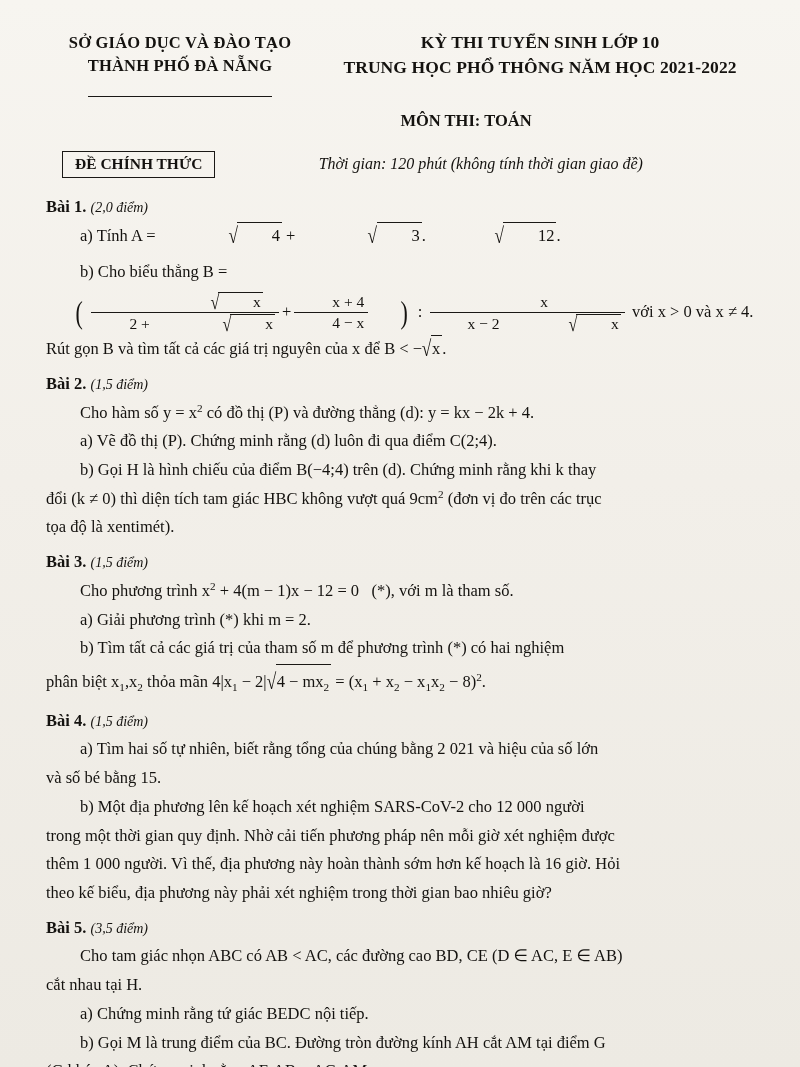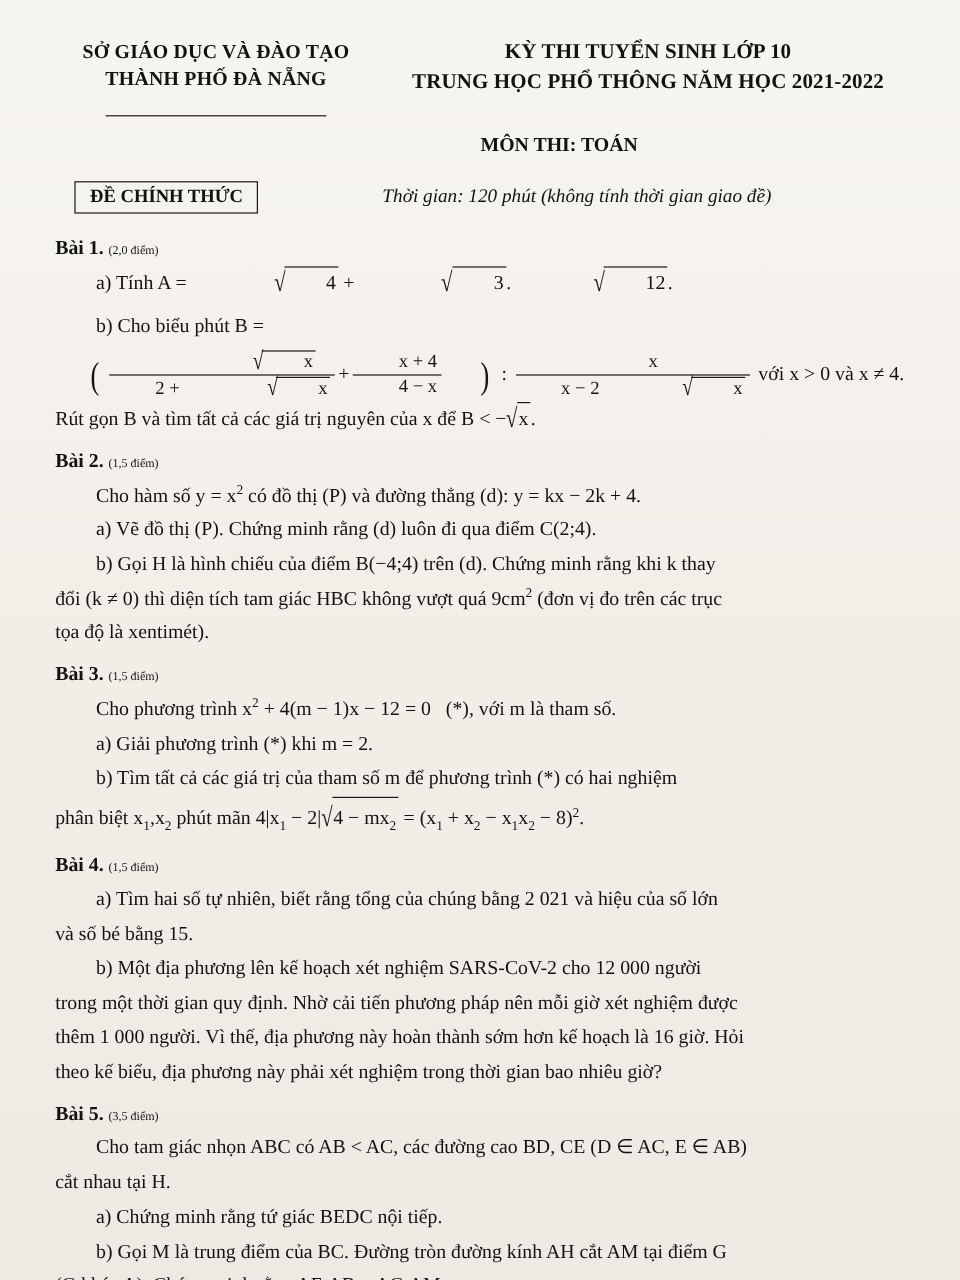--- a/index.html
+++ b/index.html
@@ -94,21 +94,22 @@
     margin-top: 16px;
     font-size: 16.5px;
     line-height: 1.62;
   }
   .q-head {
     font-weight: bold;
     margin-top: 8px;
   }
   .q-head .pts {
     font-weight: normal;
-    font-size: 10px;
+    font-style: italic;
+    font-size: 14px;
     text-align: right;
   }
   .p {
     margin-top: 2px;
   }
   .indent1 { text-indent: 34px; }
   .noindent { text-indent: 0; }
   .justify { text-align: justify; }
   
   .math {
@@ -220,21 +221,21 @@
 
       <div class="p indent1">
         <span>a) Tính A =</span>
         <span class="math">
           <span class="sqrt"><span class="rad">√</span><span class="body-r">4</span></span> +
           <span class="sqrt"><span class="rad">√</span><span class="body-r">3</span></span>.<span class="sqrt"><span class="rad">√</span><span class="body-r">12</span></span>.
         </span>
       </div>
 
       <div class="p indent1" style="line-height:2.4;">
-        <span>b) Cho biểu phút B =</span>
+        <span>b) Cho biểu thẳng B =</span>
         <span class="math">
           <span class="paren-big">(</span><span class="frac"><span class="num"><span class="sqrt"><span class="rad">√</span><span class="body-r">x</span></span></span><span class="den">2 + <span class="sqrt"><span class="rad">√</span><span class="body-r">x</span></span></span></span>+<span class="frac"><span class="num">x + 4</span><span class="den">4 − x</span></span><span class="paren-big">)</span> :
           <span class="frac"><span class="num">x</span><span class="den">x − 2<span class="sqrt"><span class="rad">√</span><span class="body-r">x</span></span></span></span>
         </span>
         <span>với x &gt; 0 và x ≠ 4.</span>
       </div>
 
       <div class="p noindent">
         Rút gọn B và tìm tất cả các giá trị nguyên của x để B &lt; −<span class="sqrt"><span class="rad">√</span><span class="body-r">x</span></span>.
       </div>
@@ -266,21 +267,21 @@
         <span>Cho phương trình x</span><sup class="e">2</sup>
         <span>+ 4(m − 1)x − 12 = 0</span>
         &nbsp;&nbsp;<span>(*), với m là tham số.</span>
       </div>
 
       <div class="p indent1">a) Giải phương trình (*) khi m = 2.</div>
       <div class="p indent1 justify">b) Tìm tất cả các giá trị của tham số m để phương trình (*) có hai nghiệm</div>
 
       <div class="p noindent" style="line-height:2.1;">
         <span>phân biệt x</span><sub class="e">1</sub>,x<sub class="e">2</sub>
-        <span>phút mãn</span>
+        <span>thỏa mãn</span>
         <span class="math">
           4|x<sub class="e">1</sub> − 2|<span class="sqrt"><span class="rad">√</span><span class="body-r">4 − mx<sub class="e">2</sub></span></span> = (x<sub class="e">1</sub> + x<sub class="e">2</sub> − x<sub class="e">1</sub>x<sub class="e">2</sub> − 8)<sup class="e">2</sup>.
         </span>
       </div>
 
       <div class="q-head">
         <span>Bài 4.</span>
         <span class="pts">(1,5 điểm)</span>
       </div>
 

